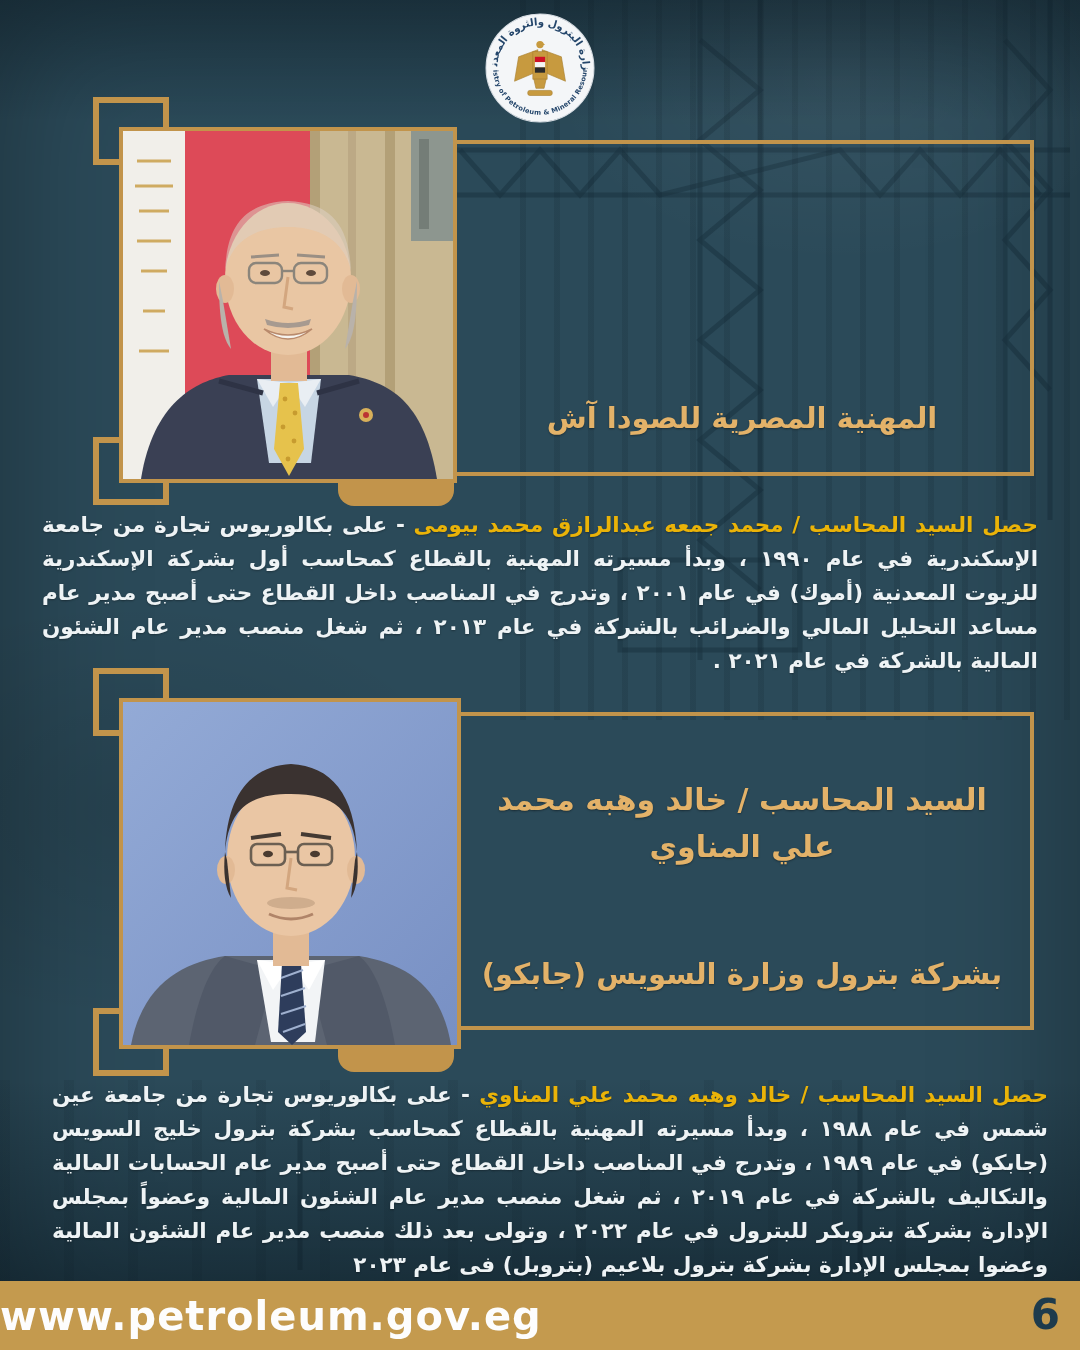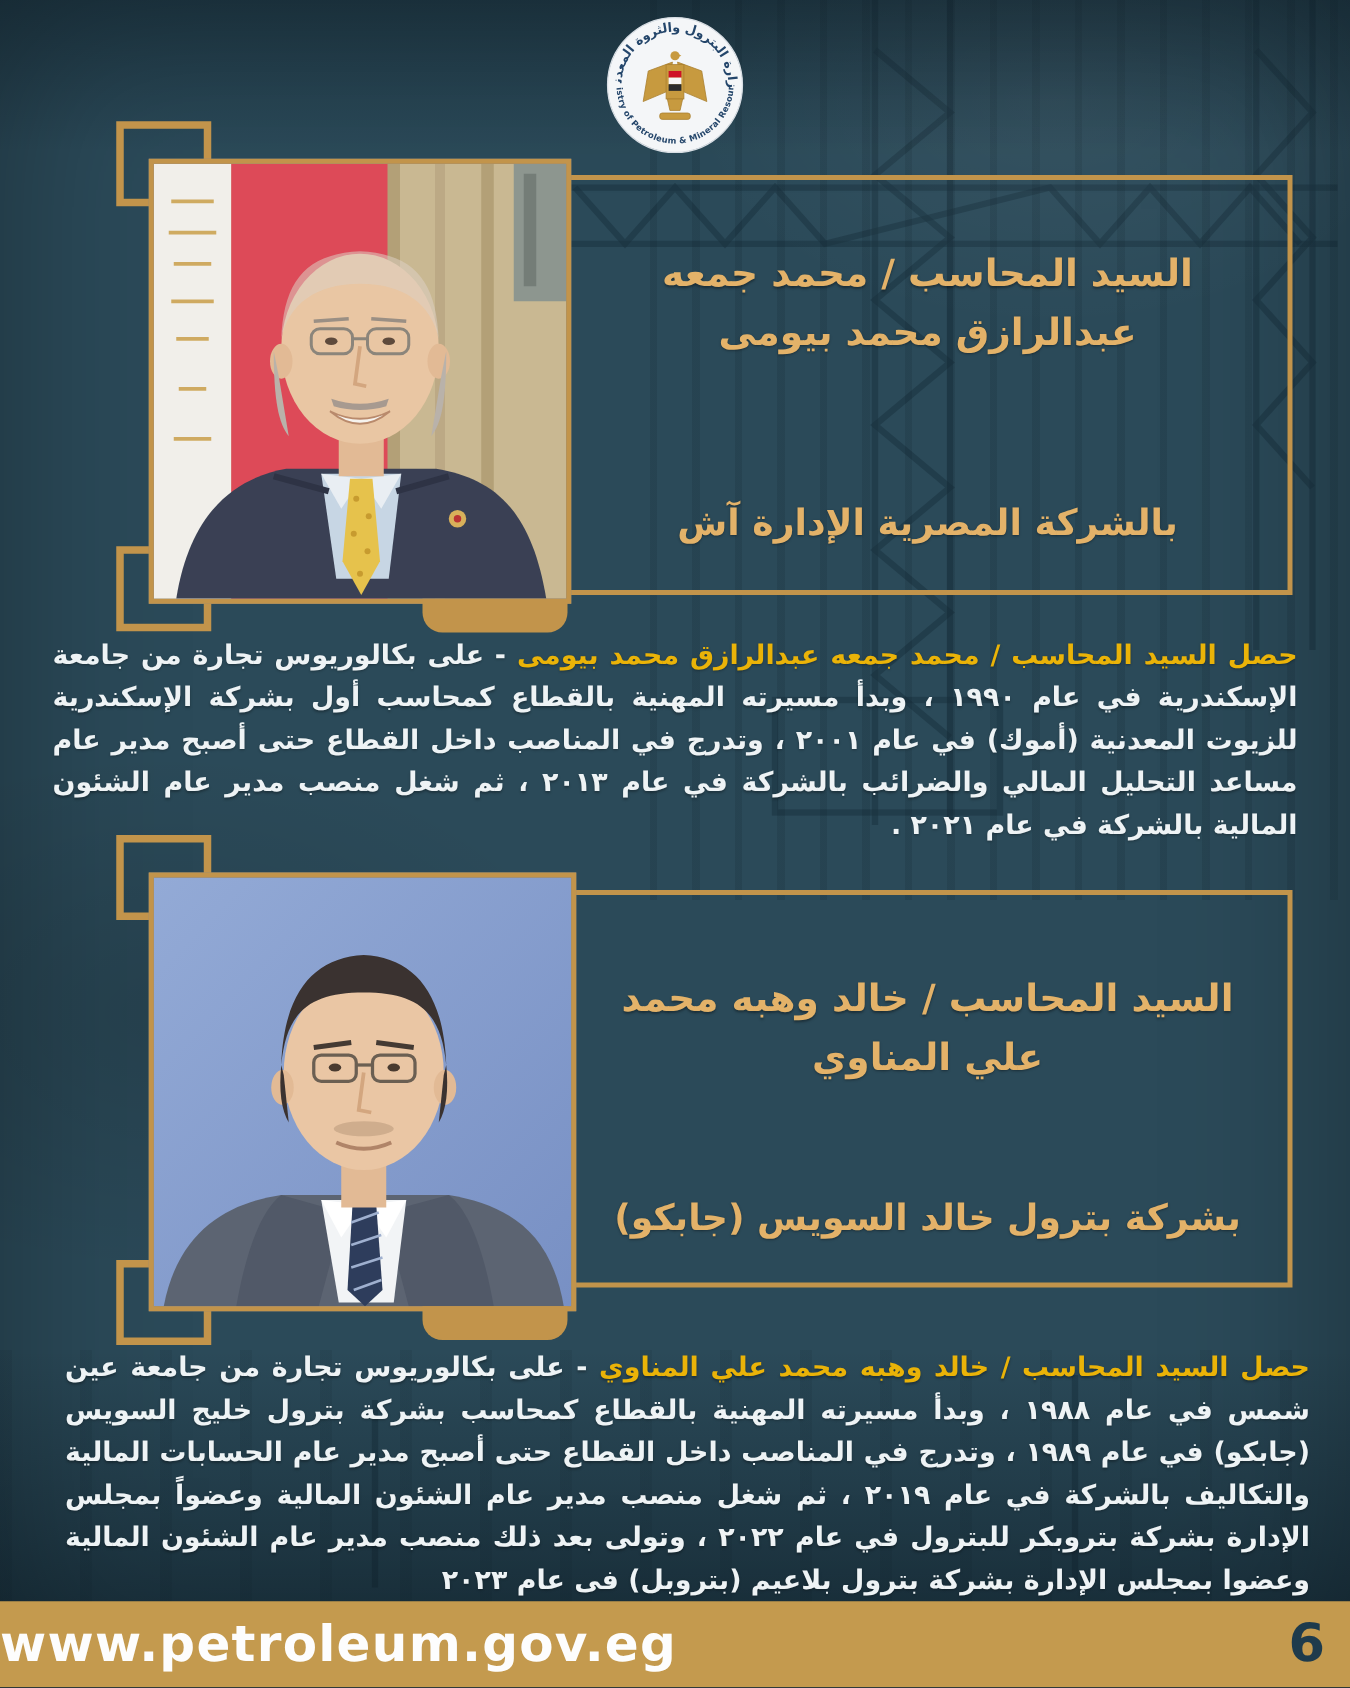--- a/index.html
+++ b/index.html
@@ -156,22 +156,21 @@
       <ellipse cx="142" cy="142" rx="5" ry="3" fill="#5e4a3c"></ellipse>
       <ellipse cx="188" cy="142" rx="5" ry="3" fill="#5e4a3c"></ellipse>
       <path d="M128 126 L156 124 M174 124 L202 126" stroke="#9a8f84" stroke-width="3"></path>
       <path d="M165 146 L161 176 L170 178" fill="none" stroke="#d3a67f" stroke-width="3"></path>
       <path d="M142 188 Q165 196 188 188 L186 194 Q165 200 144 194 Z" fill="#a79a90"></path>
       <path d="M141 198 Q165 218 189 198 Q165 210 141 198 Z" fill="#f6f3ee" stroke="#b98a6c" stroke-width="1.5"></path>
     </svg>
   </div>
   <div class="tab" style="left:338px;top:479px;"></div>
 
-  <div class="gold-heading person-name" style="left:468px;top:196px;width:548px;">السيد المحاسب / محمد جمعه عبدالرازق محمد بيومى</div>
-  <div class="gold-heading person-role" style="left:468px;top:396px;width:548px;">بالشركة المصرية الإدارة آش</div>
+  <div class="gold-heading person-role" style="left:468px;top:396px;width:548px;">المهنية المصرية للصودا آش</div>
 
   <div class="bio" style="left:42px;top:508px;width:996px;">
     <span class="lead">حصل السيد المحاسب / محمد جمعه عبدالرازق محمد بيومى</span><span> - على بكالوريوس تجارة من جامعة الإسكندرية في عام ١٩٩٠ ، وبدأ مسيرته المهنية بالقطاع كمحاسب أول بشركة الإسكندرية للزيوت المعدنية (أموك) في عام ٢٠٠١ ، وتدرج في المناصب داخل القطاع حتى أصبح مدير عام مساعد التحليل المالي والضرائب بالشركة في عام ٢٠١٣ ، ثم شغل منصب مدير عام الشئون المالية بالشركة في عام ٢٠٢١ .</span>
   </div>
 
   <div class="corner" style="left:93px;top:668px;"></div>
   <div class="corner" style="left:93px;top:1008px;"></div>
   <div class="frame-box" style="left:440px;top:712px;width:586px;height:310px;"></div>
 
   <div class="photo" style="left:119px;top:698px;width:334px;height:343px;">
@@ -213,21 +212,21 @@
       <ellipse cx="192" cy="152" rx="5" ry="3.2" fill="#4a3b30"></ellipse>
       <path d="M128 136 L158 132 M178 132 L208 136" stroke="#443a33" stroke-width="4"></path>
       <path d="M168 156 L164 186 L174 188" fill="none" stroke="#d3a67f" stroke-width="3"></path>
       <ellipse cx="168" cy="201" rx="24" ry="6" fill="#8a6a52" opacity=".28"></ellipse>
       <path d="M146 212 Q168 222 190 212" fill="none" stroke="#b08468" stroke-width="3"></path>
     </svg>
   </div>
   <div class="tab" style="left:338px;top:1045px;"></div>
 
   <div class="gold-heading person-name" style="left:468px;top:776px;width:548px;">السيد المحاسب / خالد وهبه محمد علي المناوي</div>
-  <div class="gold-heading person-role" style="left:468px;top:952px;width:548px;">بشركة بترول خالد السويس (جابكو)</div>
+  <div class="gold-heading person-role" style="left:468px;top:952px;width:548px;">بشركة بترول وزارة السويس (جابكو)</div>
 
   <div class="bio" style="left:52px;top:1078px;width:996px;">
     <span class="lead">حصل السيد المحاسب / خالد وهبه محمد علي المناوي</span><span> - على بكالوريوس تجارة من جامعة عين شمس في عام ١٩٨٨ ، وبدأ مسيرته المهنية بالقطاع كمحاسب بشركة بترول خليج السويس (جابكو) في عام ١٩٨٩ ، وتدرج في المناصب داخل القطاع حتى أصبح مدير عام الحسابات المالية والتكاليف بالشركة في عام ٢٠١٩ ، ثم شغل منصب مدير عام الشئون المالية وعضواً بمجلس الإدارة بشركة بتروبكر للبترول في عام ٢٠٢٢ ، وتولى بعد ذلك منصب مدير عام الشئون المالية وعضوا بمجلس الإدارة بشركة بترول بلاعيم (بتروبل) فى عام ٢٠٢٣</span>
   </div>
 
   <div class="footer-bar">
     <span class="footer-url">www.petroleum.gov.eg</span>
   </div>
   <div class="footer-page">6</div>
 

